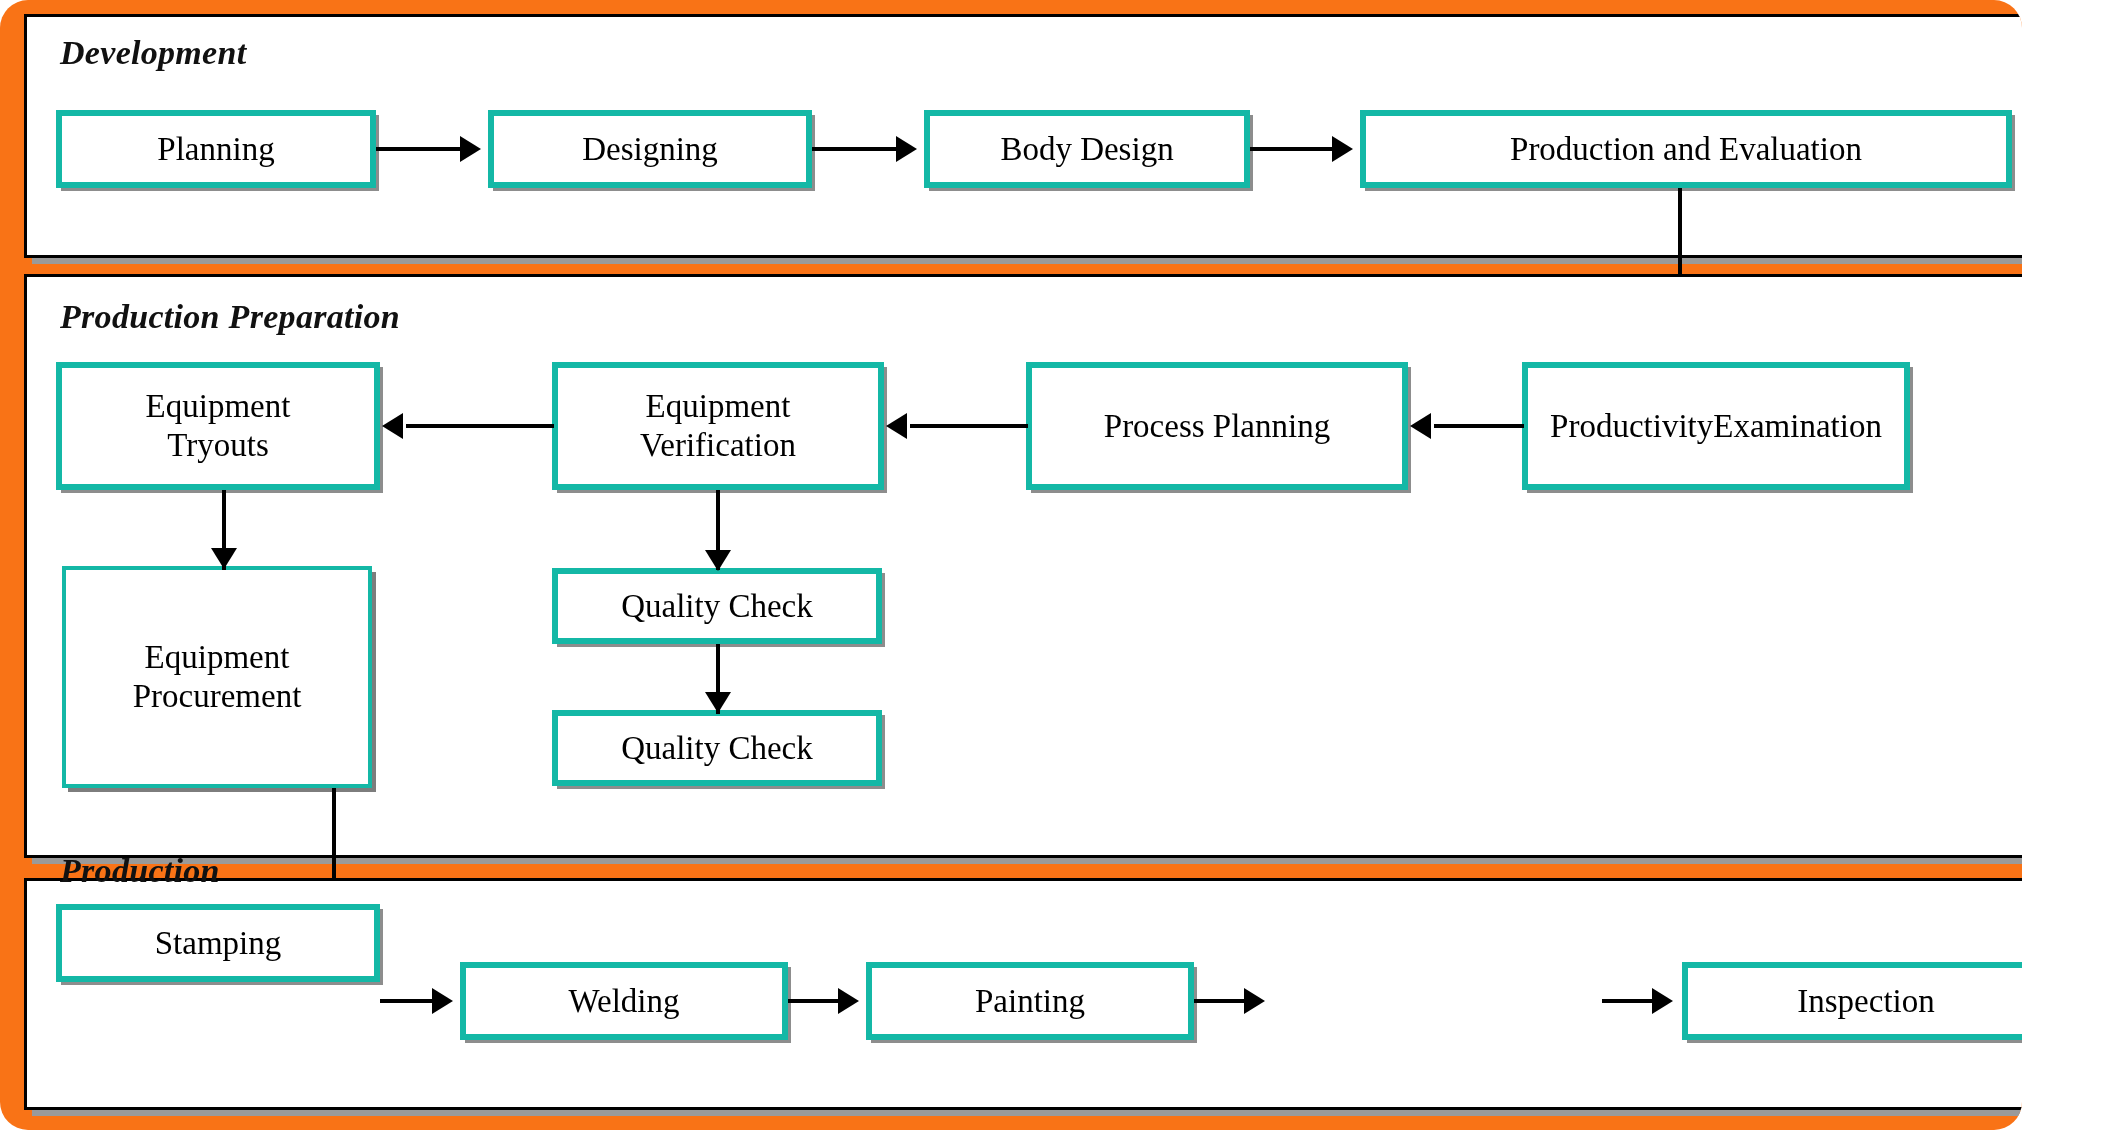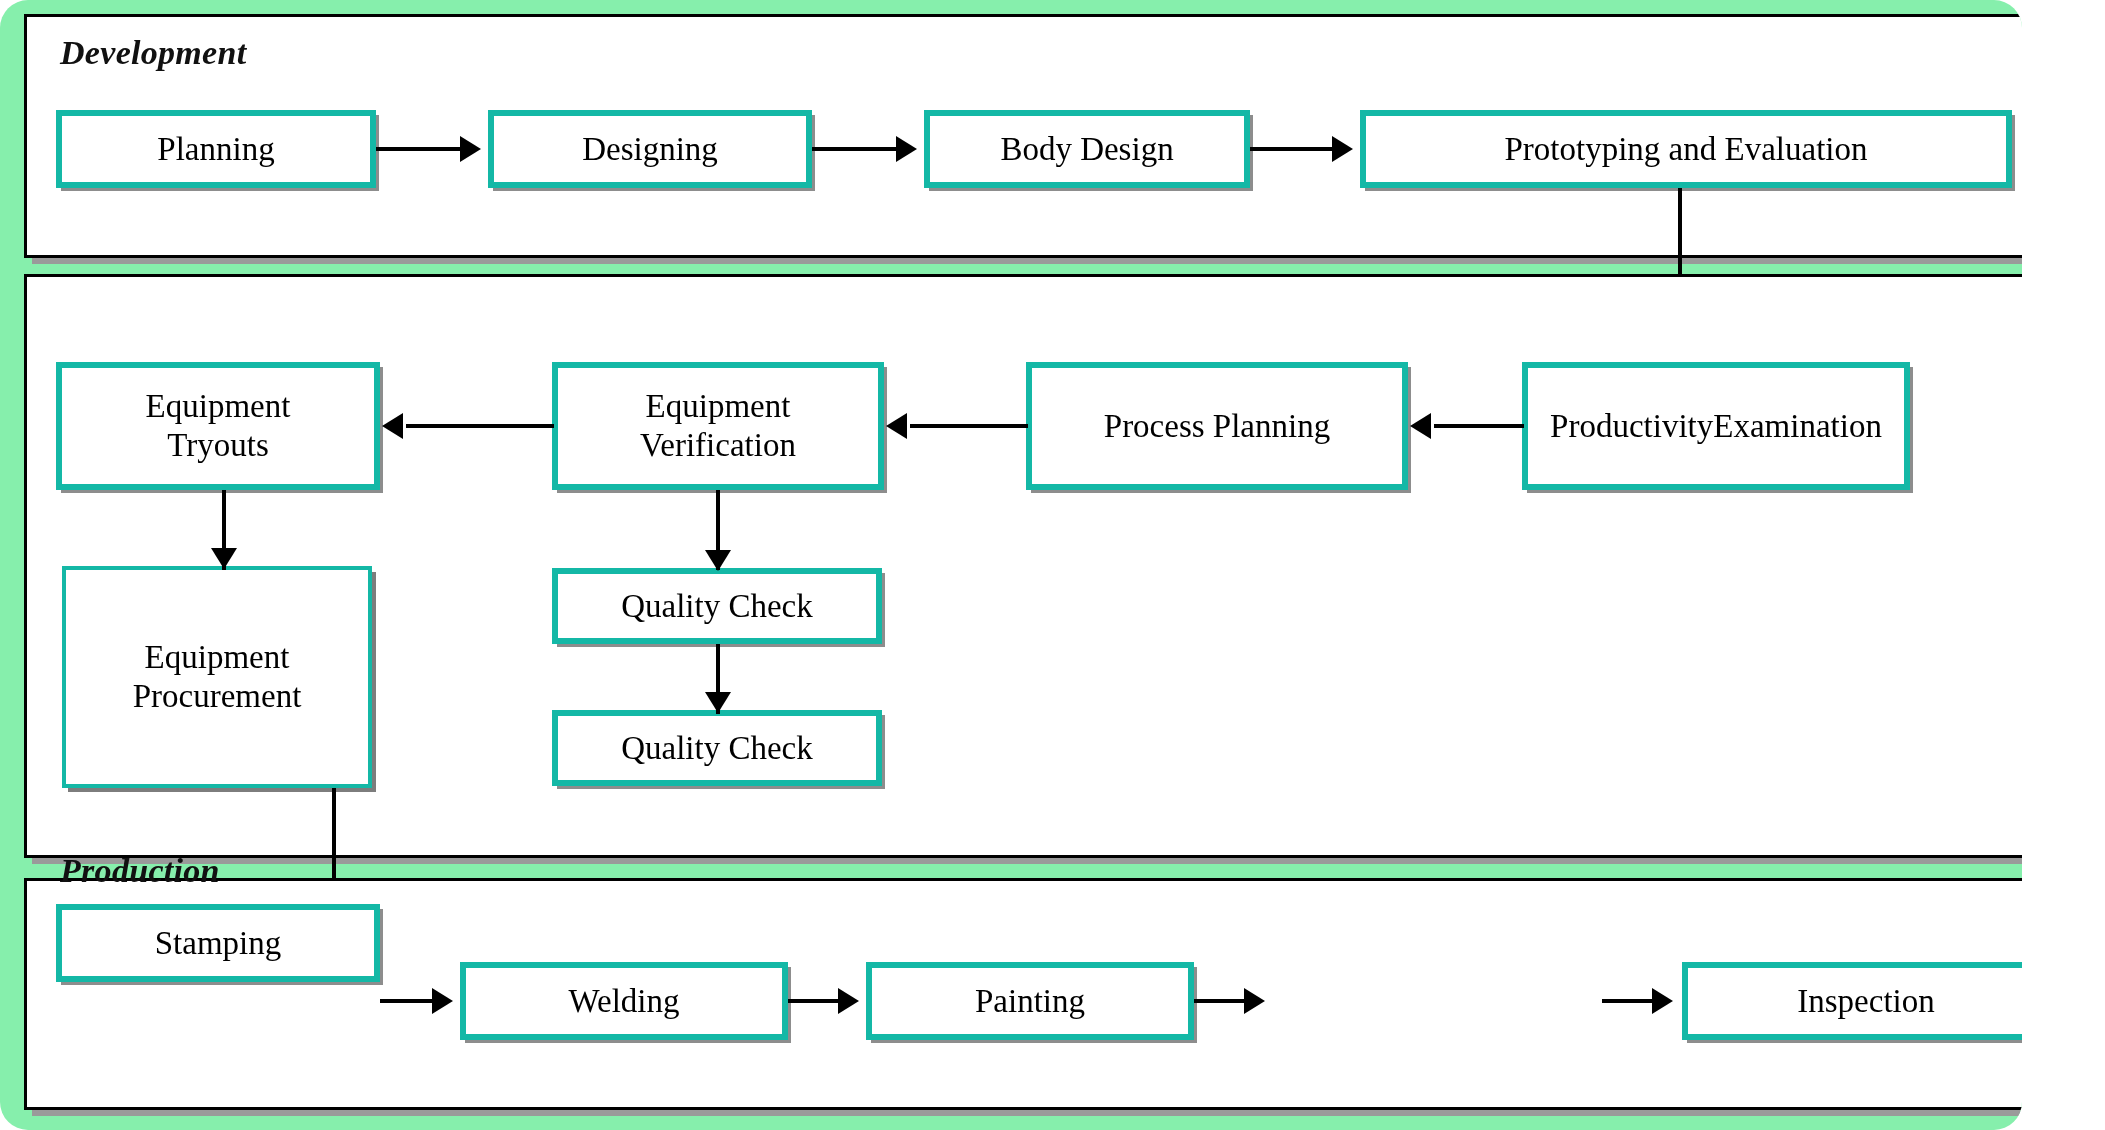--- a/index.html
+++ b/index.html
@@ -7,21 +7,21 @@
     padding: 0;
     background: #ffffff;
   }
   body {
     font-family: "Liberation Serif", "DejaVu Serif", serif;
   }
   #canvas {
     position: relative;
     width: 2022px;
     height: 1130px;
-    background: #86efac;
+    background: #f97316;
     overflow: hidden;
     border-radius: 28px;
   }
 
   
   .section {
     position: absolute;
     background: #ffffff;
     border: 3px solid #000000;
     box-shadow: 7px 7px 0 -1px #9a9a9a;
@@ -104,36 +104,37 @@
 
   <div class="node" style="left:488px; top:110px; width:324px; height:78px;">
     <span>Designing</span>
   </div>
 
   <div class="node" style="left:924px; top:110px; width:326px; height:78px;">
     <span>Body Design</span>
   </div>
 
   <div class="node" style="left:1360px; top:110px; width:652px; height:78px;">
-    <span>Prototyping and Evaluation</span>
+    <span>Production and Evaluation</span>
   </div>
 
   <div class="conn h" style="left:376px; top:147px; width:86px;"></div>
   <div class="arrow right" style="left:460px; top:136px;"></div>
 
   <div class="conn h" style="left:812px; top:147px; width:86px;"></div>
   <div class="arrow right" style="left:896px; top:136px;"></div>
 
   <div class="conn h" style="left:1250px; top:147px; width:84px;"></div>
   <div class="arrow right" style="left:1332px; top:136px;"></div>
 
   <div class="conn v" style="left:1678px; top:188px; height:160px;"></div>
   <div class="arrow down" style="left:1667px; top:330px;"></div>
 
   <div class="section" style="left:24px; top:274px; width:2055px; height:584px;"></div>
+  <div class="section-label" style="left:60px; top:298px;">Production Preparation</div>
 
   <div class="node" style="left:56px; top:362px; width:324px; height:128px; flex-direction:column;">
     <span>Equipment</span>
     <span>Tryouts</span>
   </div>
 
   <div class="node" style="left:552px; top:362px; width:332px; height:128px; flex-direction:column;">
     <span>Equipment</span>
     <span>Verification</span>
   </div>

